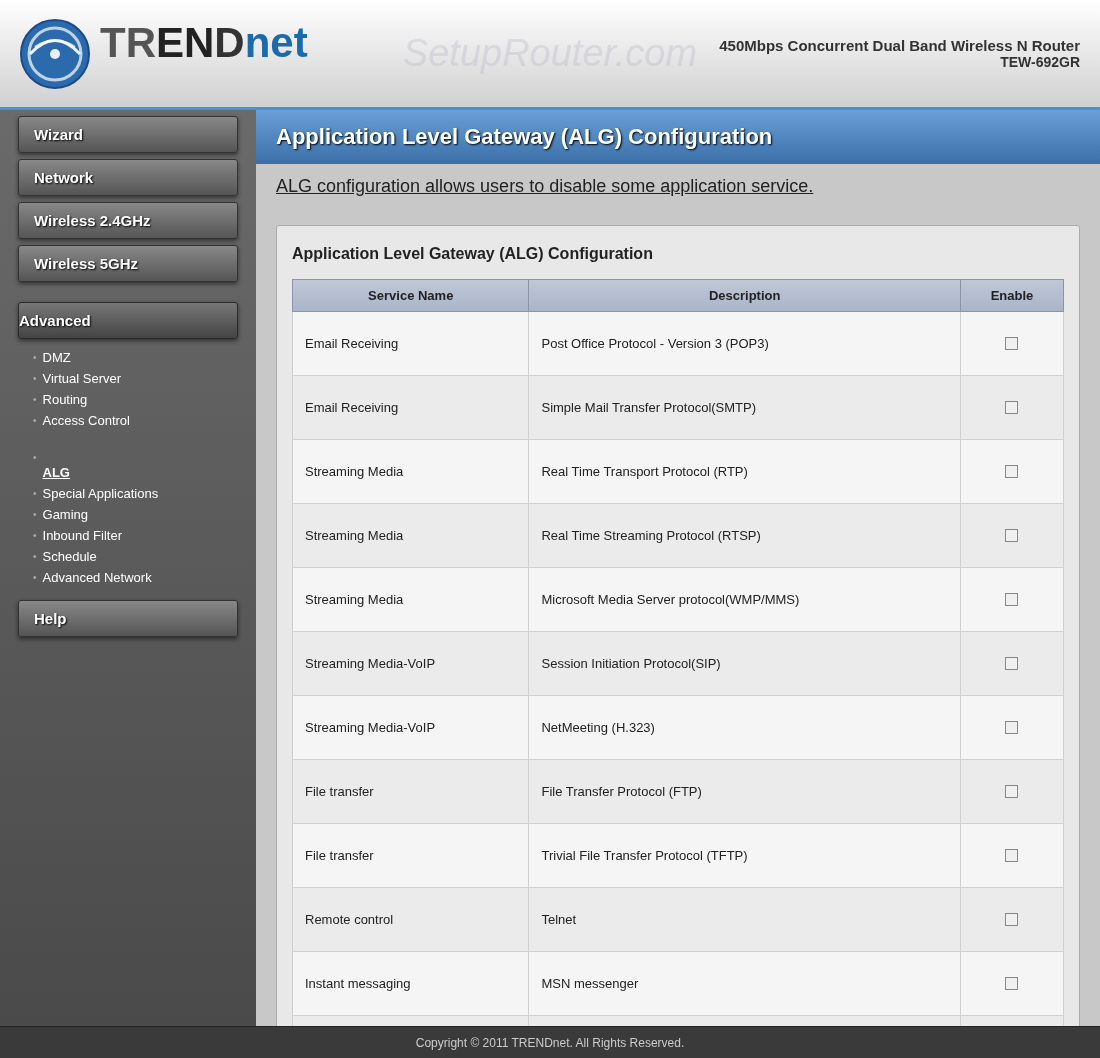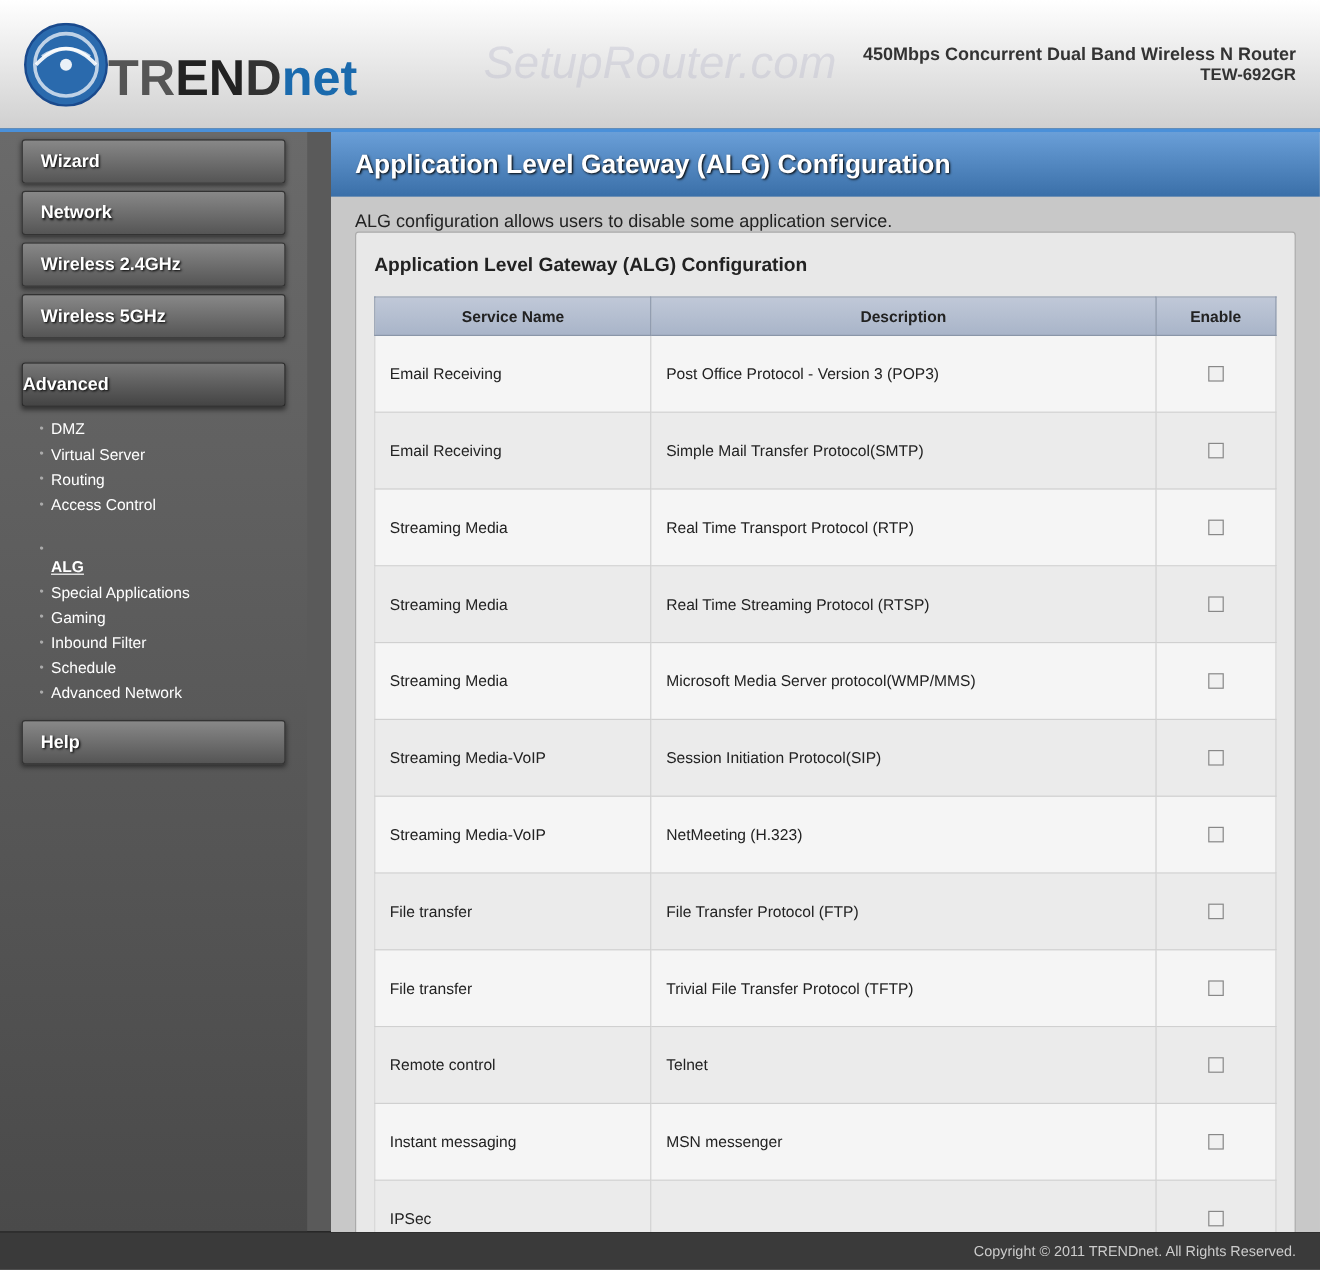--- a/index.html
+++ b/index.html
@@ -17,22 +17,22 @@
       background: linear-gradient(to bottom, #ffffff, #d0d0d0);
       height: 110px;
       display: flex;
       align-items: center;
       padding: 0 20px;
       border-bottom: 3px solid #4a90d9;
       position: relative;
     }
     .logo-area {
       display: flex;
-      align-items: flex-end;
-      gap: 0;
+      align-items: flex-start;
+      gap: 10px;
     }
     .logo-icon {
       width: 70px;
       height: 70px;
     }
     .header-right {
       margin-left: auto;
       text-align: right;
     }
     .header-right .model-name {
@@ -54,21 +54,20 @@
       font-family: Arial, sans-serif;
       pointer-events: none;
       white-space: nowrap;
       font-style: italic;
     }
 
     
     .main-layout {
       display: flex;
       height: calc(1058px - 110px - 32px);
-      gap: 20px;
     }
 
     
     .sidebar {
       width: 256px;
       background: linear-gradient(to bottom, #6a6a6a, #4a4a4a);
       flex-shrink: 0;
       padding-bottom: 10px;
     }
     .sidebar-btn {
@@ -144,23 +143,24 @@
       font-size: 22px;
       font-weight: bold;
       color: #fff;
       text-shadow: 1px 1px 2px #000;
     }
     .content-body {
       padding: 12px 20px;
       background: #c8c8c8;
     }
     .content-desc {
-      font-size: 15px;
+      font-size: 18px;
       color: #222;
-      margin-bottom: 0;
+      margin-bottom: 28px;
+      text-decoration: underline;
     }
 
     
     .table-card {
       background: #e8e8e8;
       border: 1px solid #aaa;
       border-radius: 3px;
       padding: 15px;
     }
     .table-card-title {
@@ -244,21 +244,21 @@
       border: 1px solid #111;
       box-shadow: 0 2px 4px rgba(0,0,0,0.4);
     }
 
     
     .footer {
       height: 32px;
       background: #3a3a3a;
       display: flex;
       align-items: center;
-      justify-content: flex-end;
+      justify-content: center;
       padding: 0 20px;
       color: #ccc;
       font-size: 12px;
       border-top: 1px solid #222;
     }
   </style>
 </head>
 <body>
 
 <div class="header">

